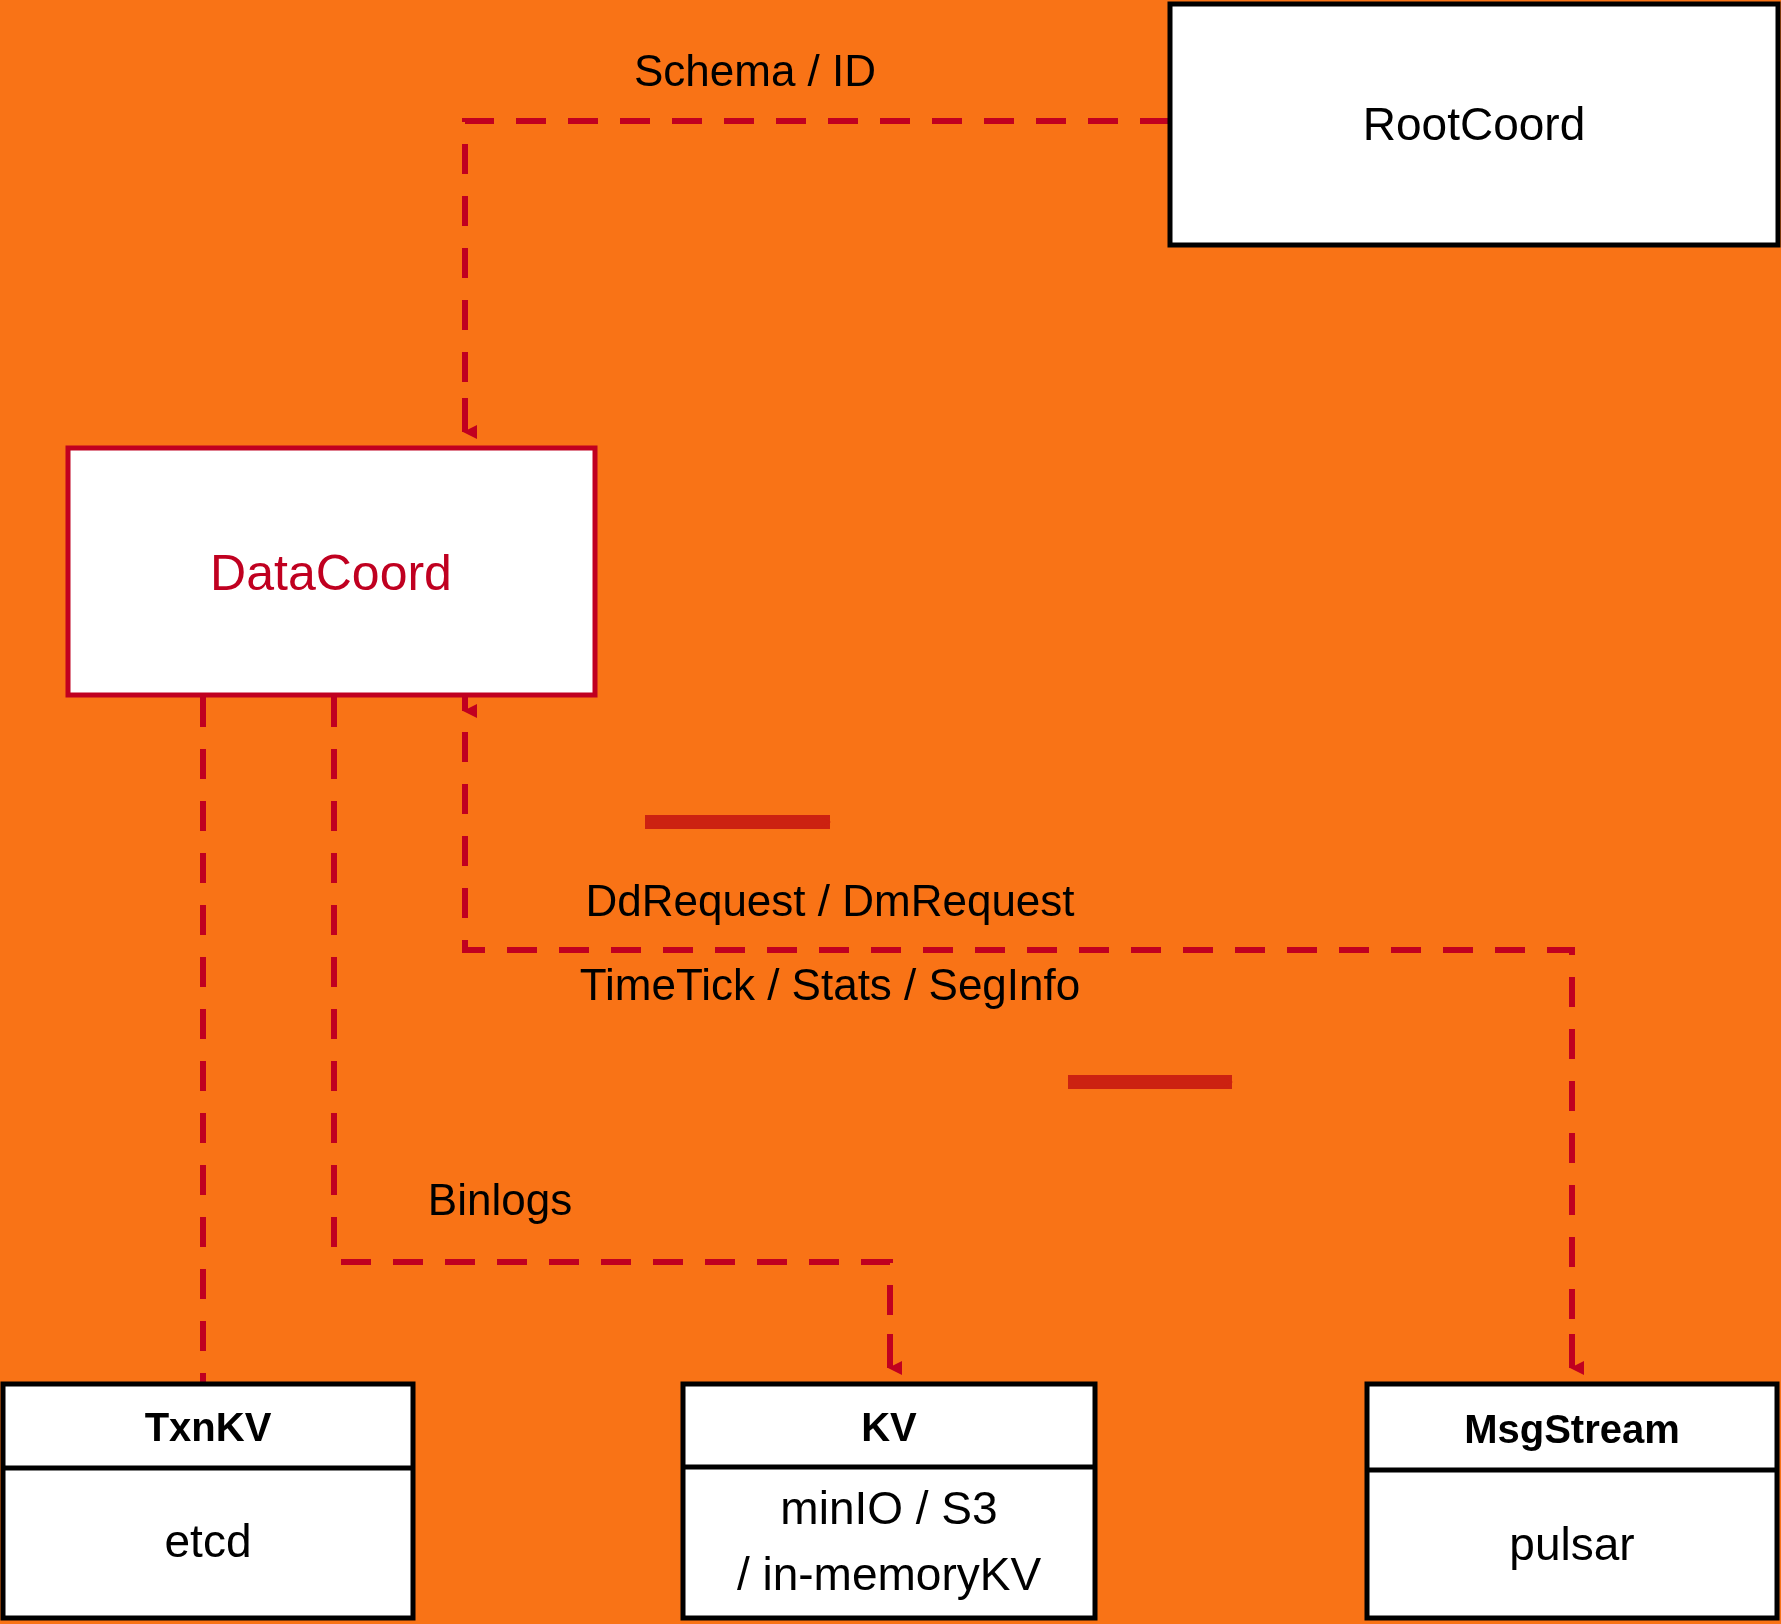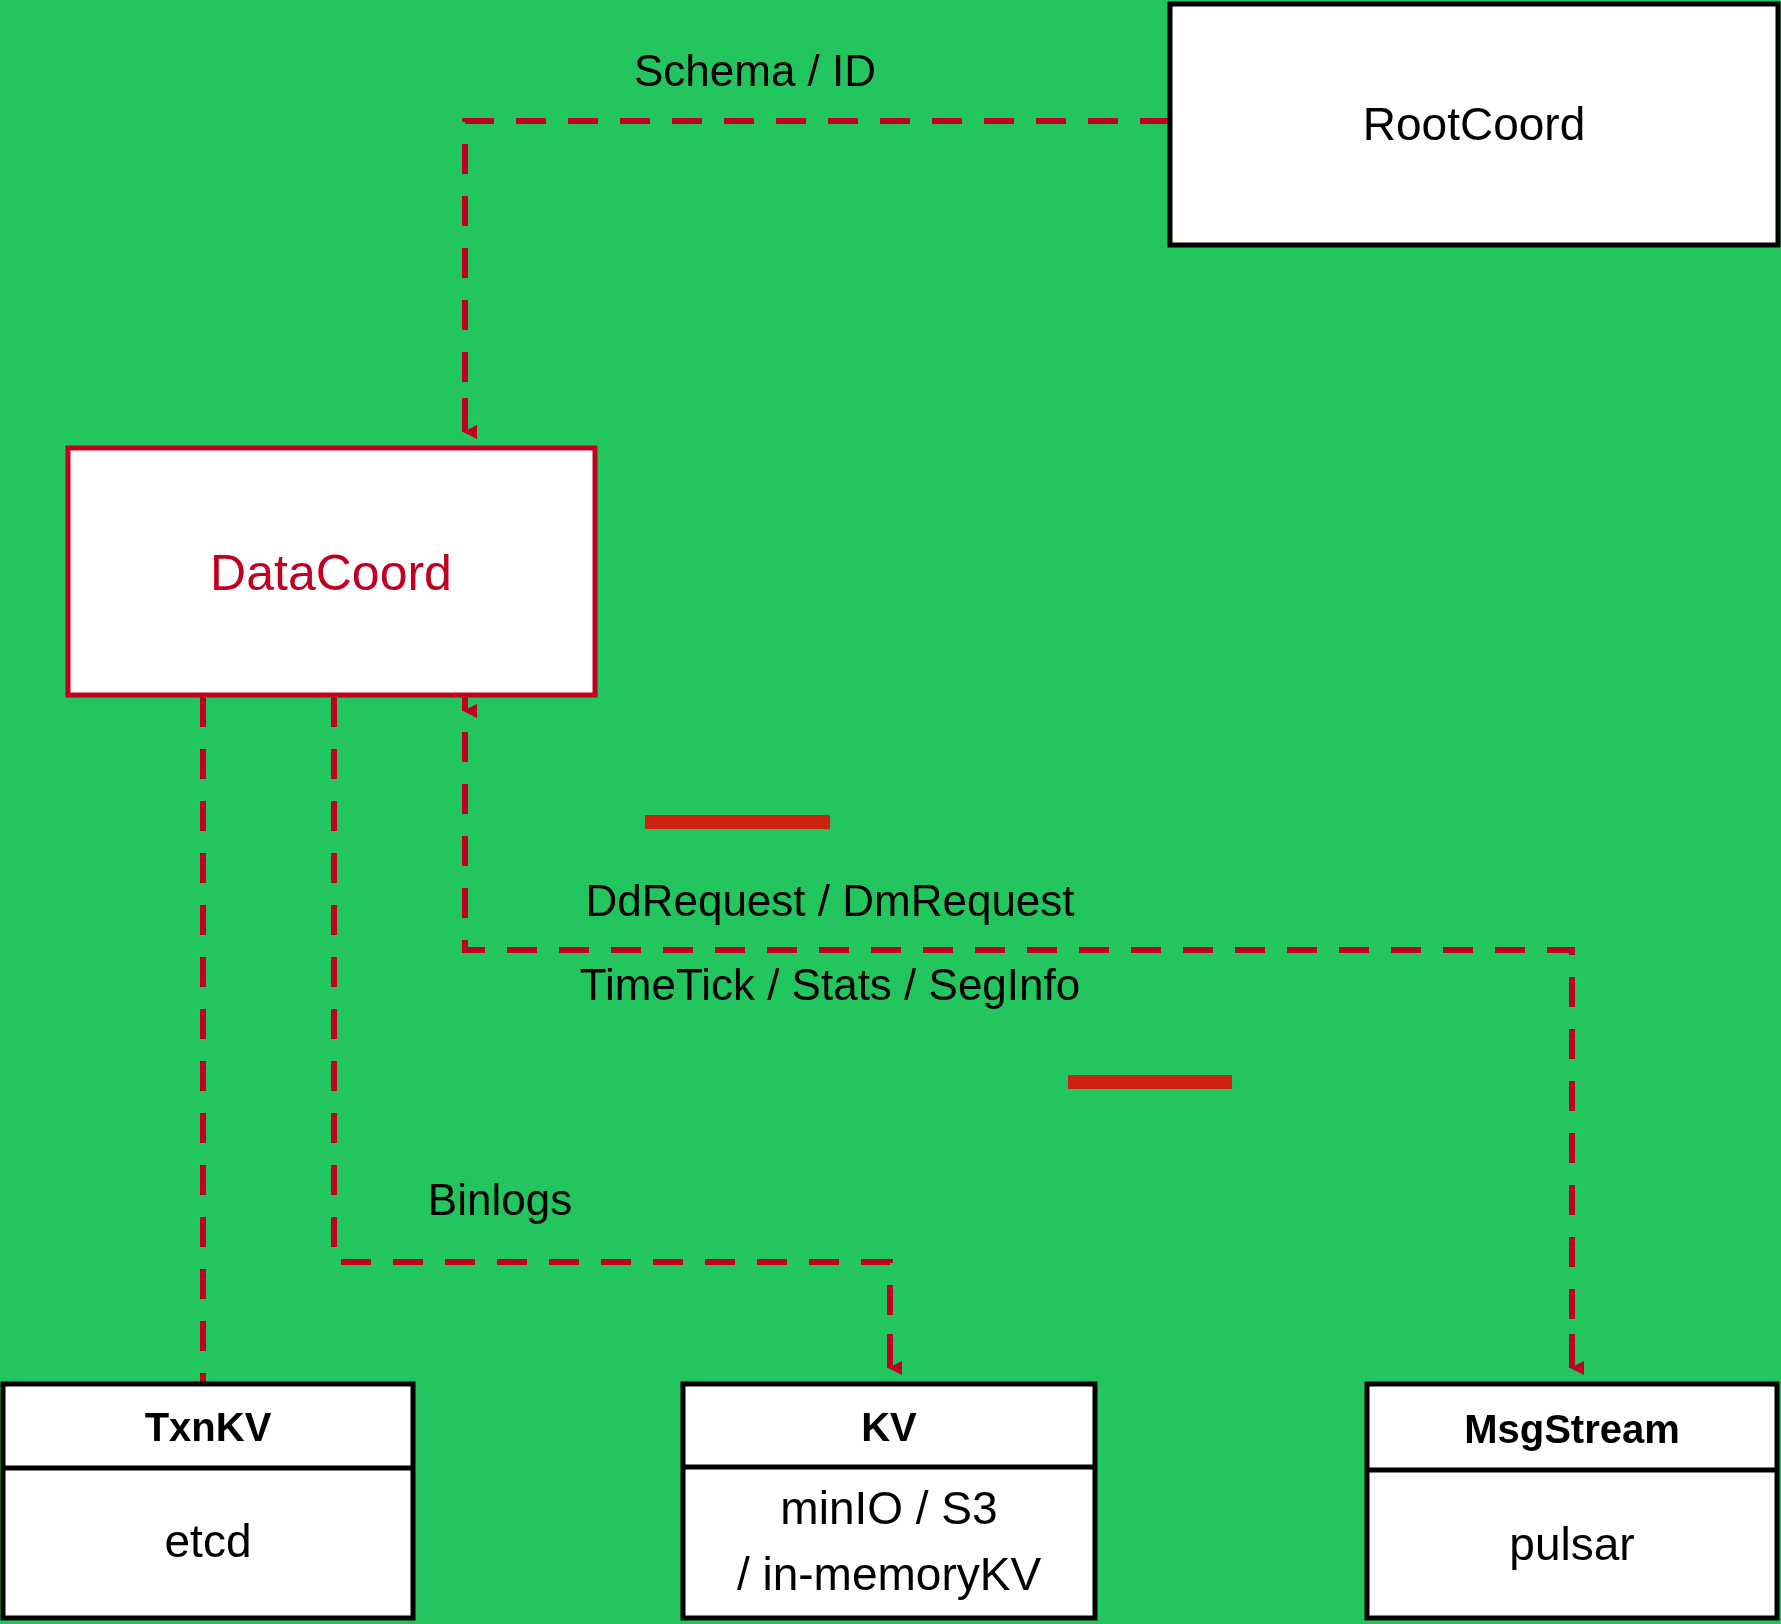--- a/index.html
+++ b/index.html
@@ -4,21 +4,21 @@
 <style>
   html, body {
     margin: 0;
     padding: 0;
     background: #ffffff;
   }
   #stage {
     position: relative;
     width: 1781px;
     height: 1624px;
-    background: #22c55e;
+    background: #f97316;
     font-family: "Liberation Sans", sans-serif;
     overflow: hidden;
   }
   #diagram-svg {
     position: absolute;
     inset: 0;
     width: 1781px;
     height: 1624px;
     display: block;
   }

